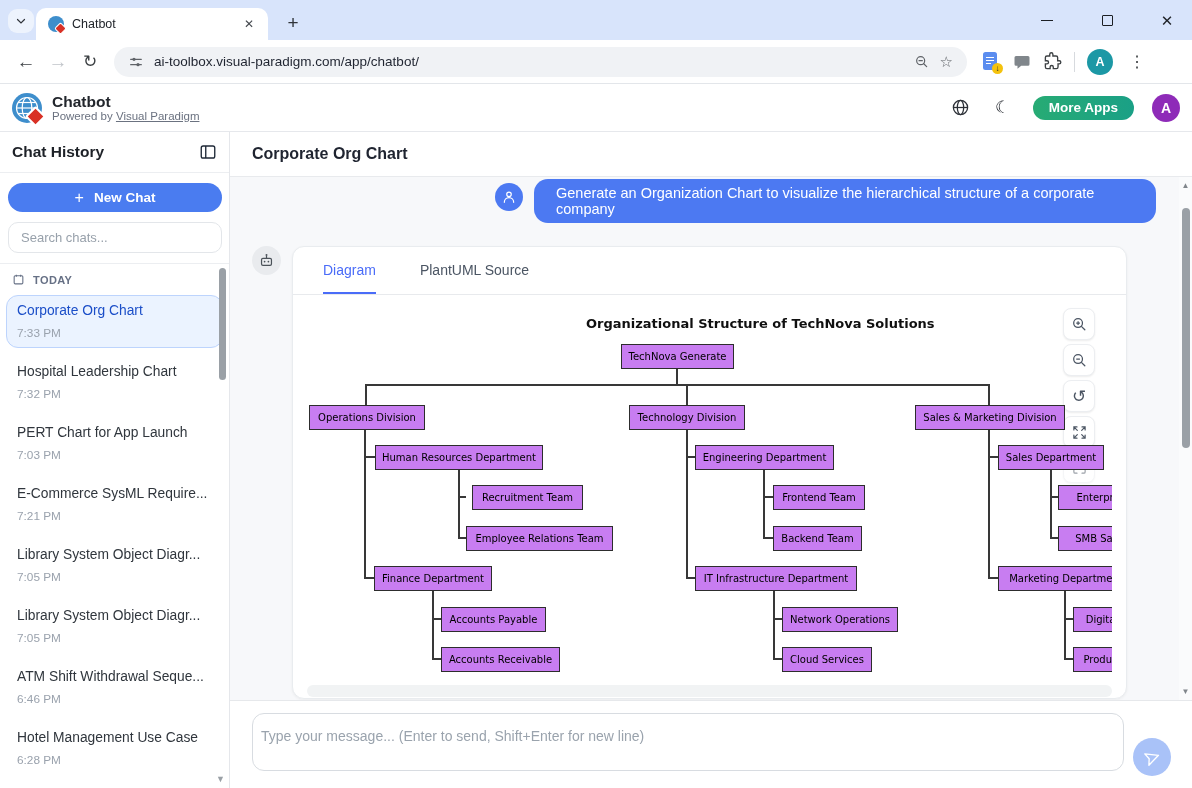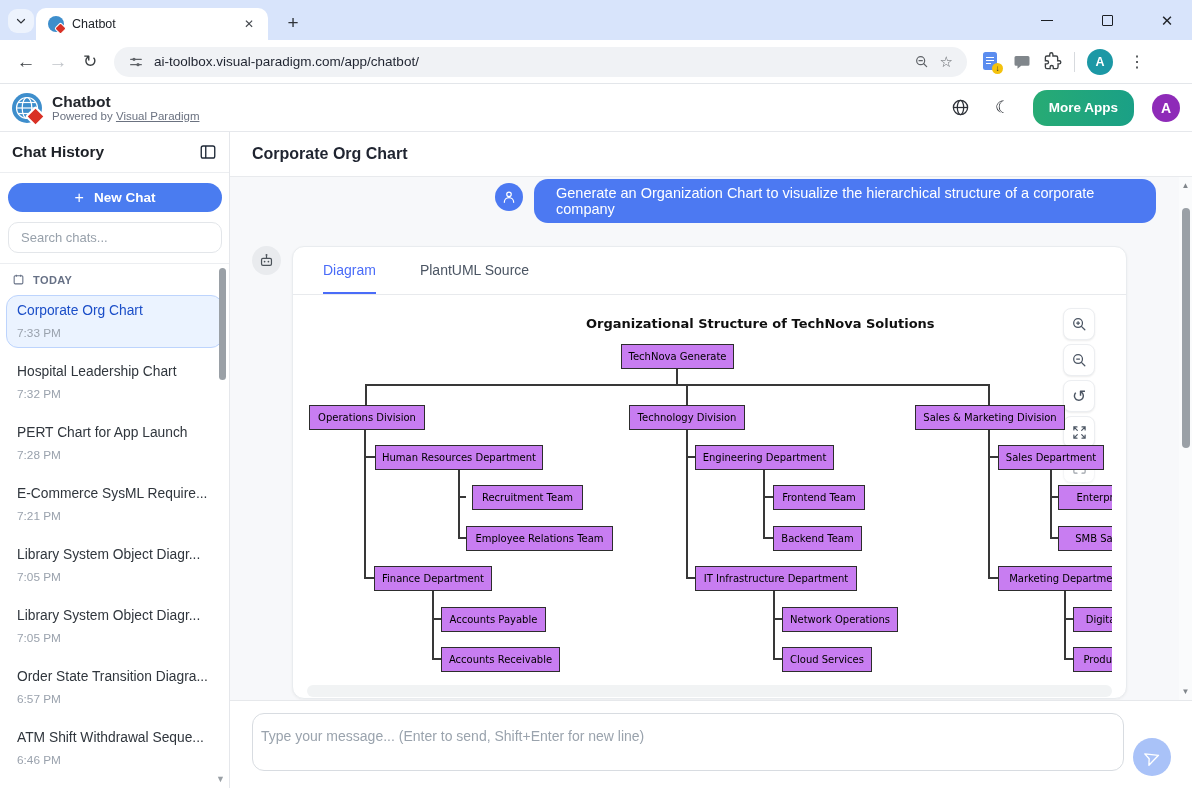--- a/index.html
+++ b/index.html
@@ -43,21 +43,21 @@
   .vp-globe svg { position:absolute; inset:0; }
   .vp-diamond { position:absolute; right:-1px; bottom:-1px; width:15px; height:15px; background:#d93025;
     border:2px solid #fff; transform:rotate(45deg); border-radius:2px; }
   .app-titles { margin-left:10px; }
   .app-title { font-size:15.5px; font-weight:700; color:#22262c; line-height:17px; }
   .app-sub { font-size:11.5px; color:#6b7280; }
   .app-sub a { color:#6b7280; text-decoration:underline; }
   .header-right { margin-left:auto; display:flex; align-items:center; gap:18px; }
   .hr-ic { color:#2b2f36; display:flex; align-items:center; justify-content:center; width:24px; height:24px; }
   .moon { font-size:17px; }
-  .more-apps { height:36px; padding:12px 16px; border-radius:14px; border:none;
+  .more-apps { height:24px; padding:12px 16px; border-radius:14px; border:none;
     background:linear-gradient(90deg,#27ab74,#1aa086); color:#fff; font-size:13.5px; font-weight:700;
     font-family:"Liberation Sans",sans-serif; display:flex; align-items:center; }
   .user-avatar { width:28px; height:28px; border-radius:50%; background:#8e2bb8; color:#fff; font-size:14px;
     font-weight:700; display:flex; align-items:center; justify-content:center; }
 
   
   .body { display:flex; height:656px; }
   .sidebar { position:relative; width:230px; border-right:1px solid #e5e7eb; background:#fff; }
   .sb-head { height:41px; display:flex; align-items:center; justify-content:space-between;
     padding:0 12px; border-bottom:1px solid #eceef1; }
@@ -269,37 +269,33 @@
           <div class="chat-item selected">
             <div class="ci-title">Corporate Org Chart</div>
             <div class="ci-time">7:33 PM</div>
           </div>
           <div class="chat-item">
             <div class="ci-title">Hospital Leadership Chart</div>
             <div class="ci-time">7:32 PM</div>
           </div>
           <div class="chat-item">
             <div class="ci-title">PERT Chart for App Launch</div>
-            <div class="ci-time">7:28 PM</div>
+            <div class="ci-time">7:03 PM</div>
           </div>
           <div class="chat-item">
             <div class="ci-title">E-Commerce SysML Require...</div>
             <div class="ci-time">7:21 PM</div>
           </div>
           <div class="chat-item">
             <div class="ci-title">Library System Object Diagr...</div>
             <div class="ci-time">7:05 PM</div>
           </div>
           <div class="chat-item">
             <div class="ci-title">Library System Object Diagr...</div>
             <div class="ci-time">7:05 PM</div>
-          </div>
-          <div class="chat-item">
-            <div class="ci-title">Order State Transition Diagra...</div>
-            <div class="ci-time">6:57 PM</div>
           </div>
           <div class="chat-item">
             <div class="ci-title">ATM Shift Withdrawal Seque...</div>
             <div class="ci-time">6:46 PM</div>
           </div>
           <div class="chat-item">
             <div class="ci-title">Hotel Management Use Case</div>
             <div class="ci-time">6:28 PM</div>
           </div>
         </div>

